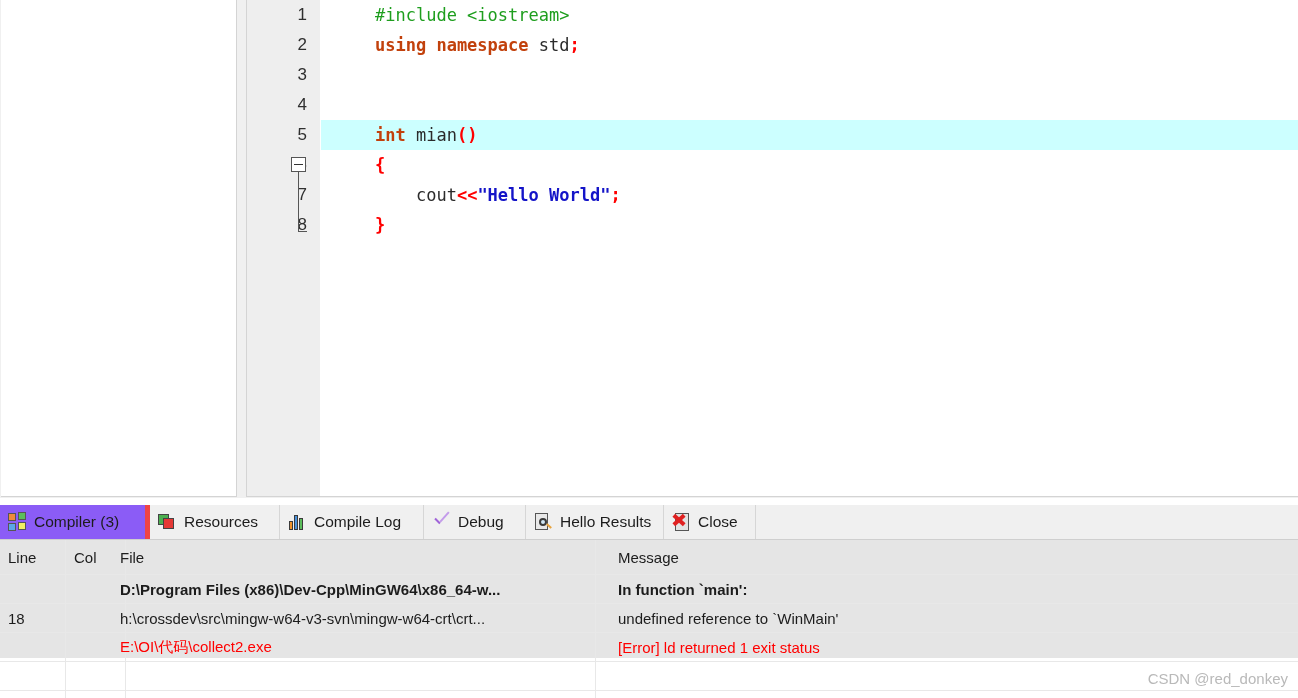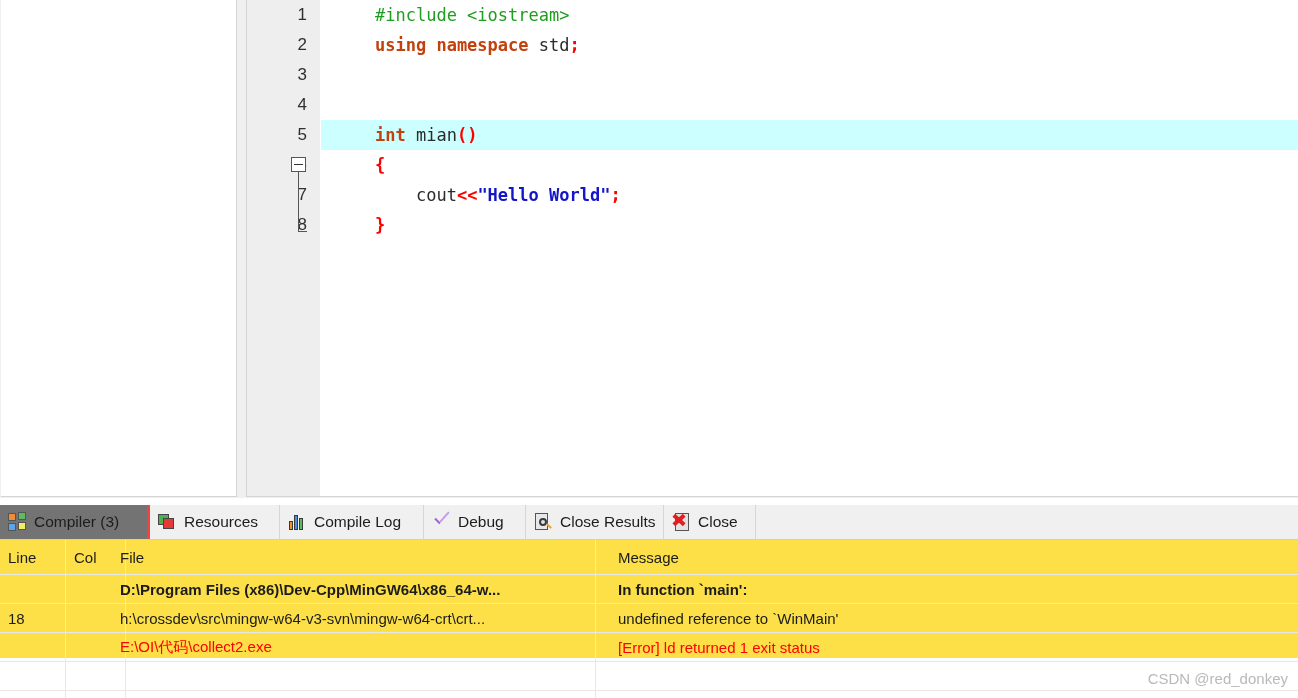--- a/index.html
+++ b/index.html
@@ -98,21 +98,21 @@
   }
   .tab {
     position: absolute; top: 0; height: 34px;
     display: flex; align-items: center; gap: 6px;
     padding: 0 10px 0 8px;
     font-size: 15.5px; color: #1c1c1c;
     background: #f0f0f0;
     border-right: 1px solid #d6d6d6;
     white-space: nowrap;
   }
-  .tab.active { background: #737373; border-right: 3px solid #ef4444; }
+  .tab.active { background: #8b5cf6; border-right: 5px solid #ef4444; }
   .tab .ic { width: 20px; height: 20px; position: relative; flex: 0 0 20px; }
 
   
   .ic-compiler i { position: absolute; width: 8px; height: 8px; border: 1px solid #555; }
   .ic-compiler i:nth-child(1){ left:0;  top:1px; background:#f08a3c; }
   .ic-compiler i:nth-child(2){ left:10px;top:0;  background:#5cbd5c; }
   .ic-compiler i:nth-child(3){ left:0;  top:11px;background:#5aa6e8; }
   .ic-compiler i:nth-child(4){ left:10px;top:10px;background:#f0ef62; }
 
   
@@ -143,21 +143,21 @@
 
   
   .ic-close .pg { position:absolute; left:3px; top:1px; width:14px; height:18px; background:#e2e2e2; border:1px solid #555; }
   .ic-close .x1, .ic-close .x2 { position:absolute; left:0px; top:6px; width:14px; height:4px; background:#e02020; }
   .ic-close .x1 { transform: rotate(42deg); }
   .ic-close .x2 { transform: rotate(-42deg); }
 
   
   .results {
     position: absolute; left: 0; top: 540px; width: 1298px; height: 118px;
-    background: #fde047;
+    background: #e5e5e5;
   }
   .res-row { position: relative; width: 1298px; border-bottom: 1px solid #e8e8e8; }
   .res-head { height: 35px; }
   .res-body { height: 29px; }
   .cell {
     position: absolute; top: 0; height: 100%;
     display: flex; align-items: center;
     font-size: 15px; color: #1c1c1c;
     padding-left: 8px;
     white-space: nowrap; overflow: hidden;
@@ -229,21 +229,21 @@
       <div class="tab" style="left: 424px; width: 102px;">
         <span class="ic ic-check"></span>
         <span>Debug</span>
       </div>
       <div class="tab" style="left: 526px; width: 138px;">
         <span class="ic ic-find">
           <span class="pg"></span>
           <span class="mg"></span>
           <span class="hd"></span>
         </span>
-        <span>Close Results</span>
+        <span>Hello Results</span>
       </div>
       <div class="tab" style="left: 664px; width: 92px;">
         <span class="ic ic-close">
           <span class="pg"></span>
           <span class="x1"></span>
           <span class="x2"></span>
         </span>
         <span>Close</span>
       </div>
     </div>

